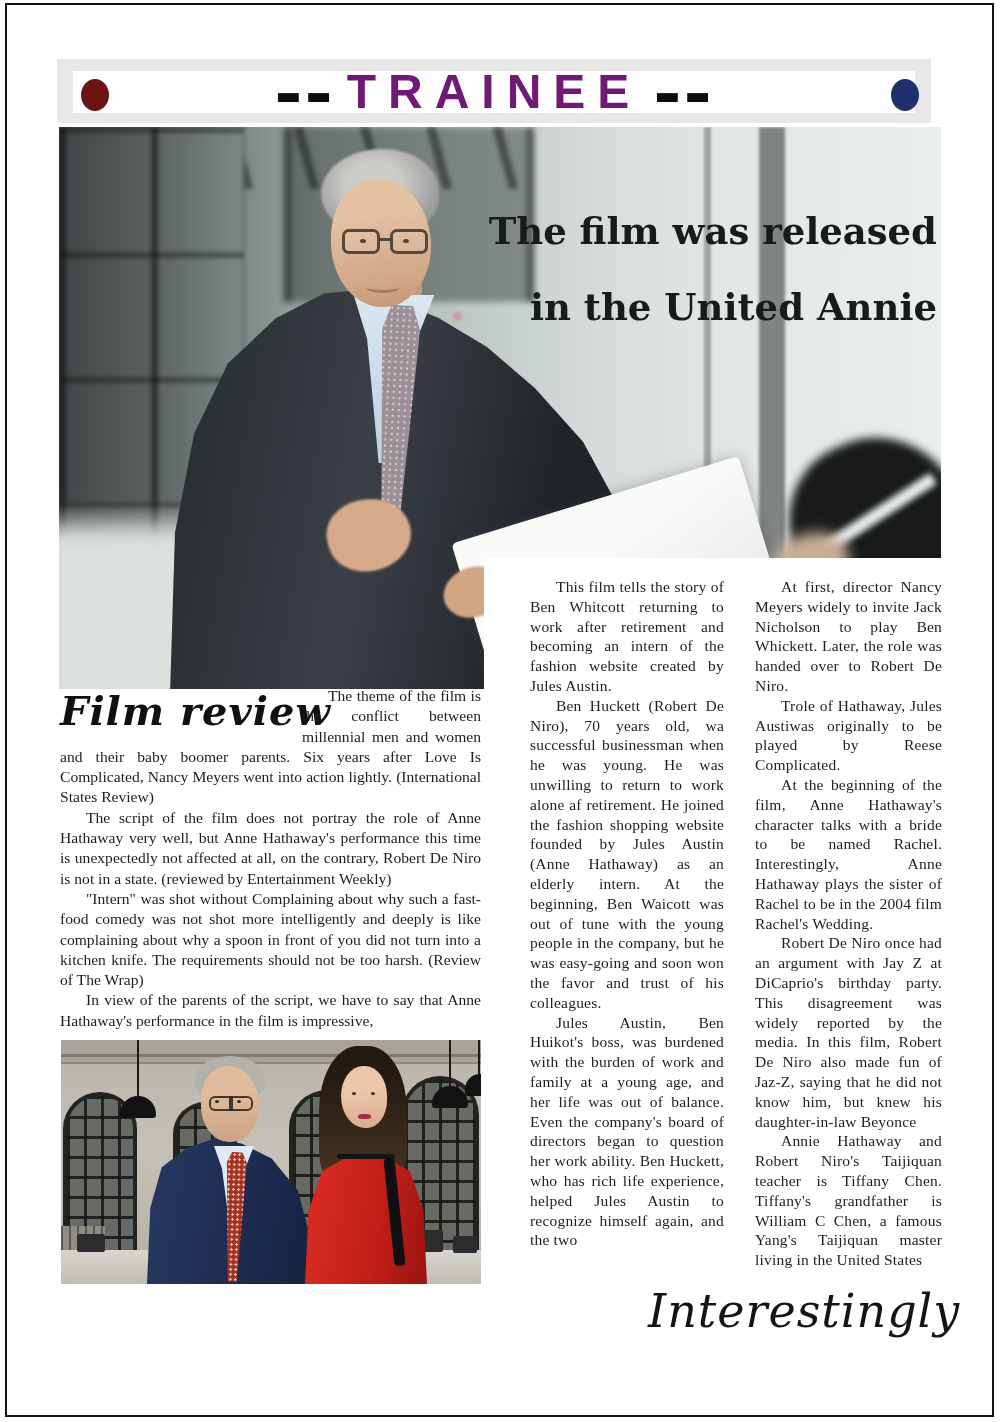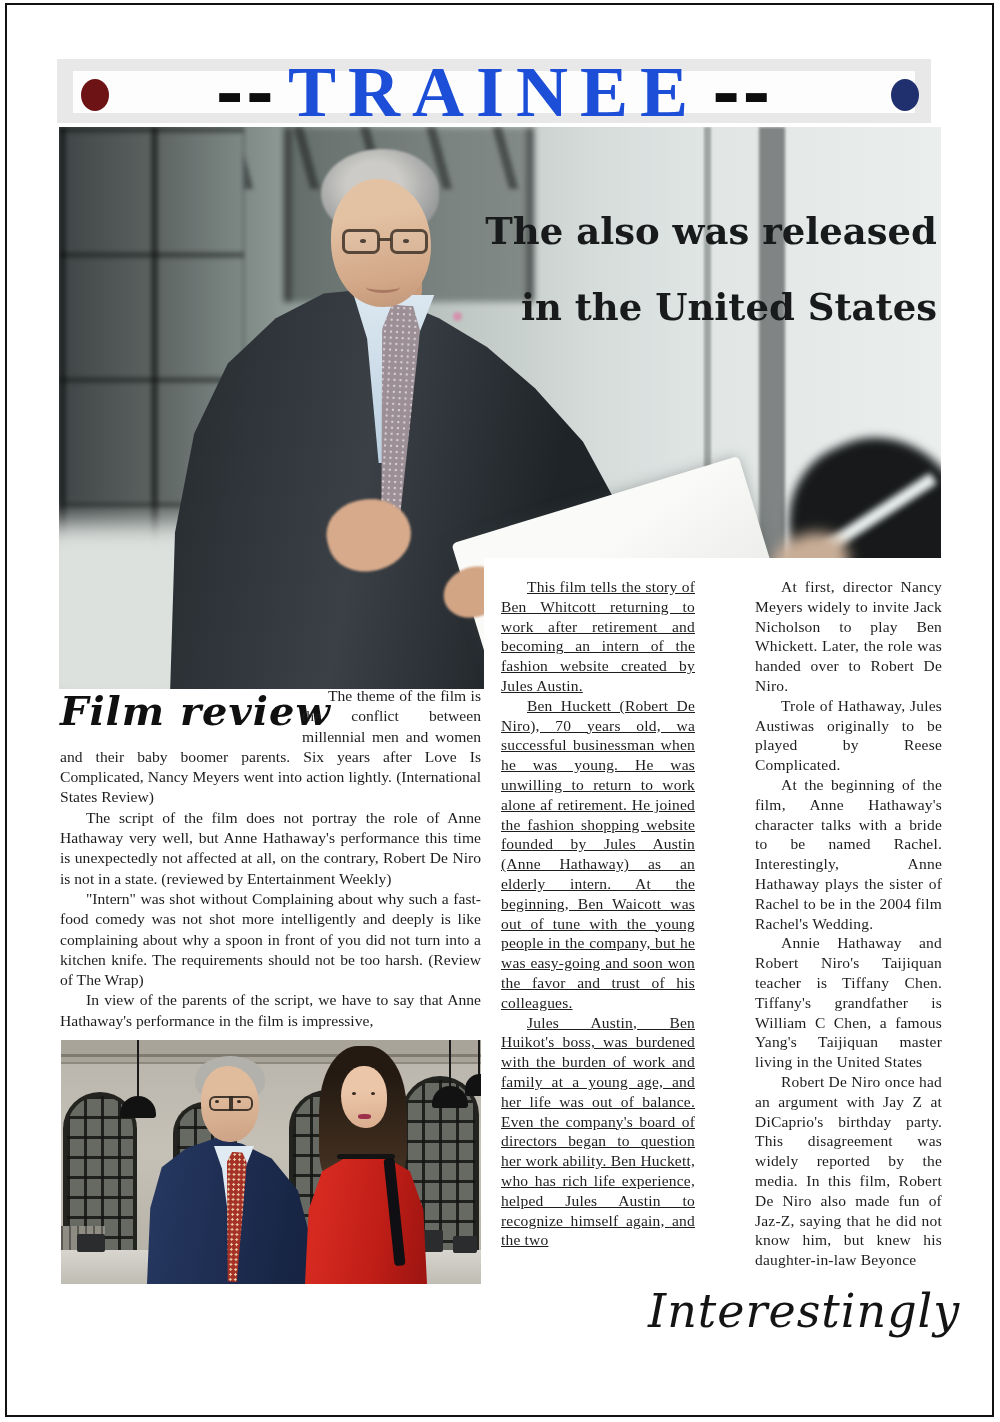--- a/index.html
+++ b/index.html
@@ -5,22 +5,22 @@
   * { margin:0; padding:0; box-sizing:border-box; }
   html,body { width:1000px; background:#ffffff; }
   body { font-family:"Liberation Serif", serif; color:#1d1d1d; }
   .page { position:relative; width:1000px; height:1422px; background:#fff; overflow:hidden; }
   .frame { position:absolute; left:5px; top:3px; right:6px; bottom:5px; border:2px solid #121212; }
 
   
   .masthead { position:absolute; left:57px; top:59px; width:874px; height:64px; background:#e8e8e8; }
   .masthead-bar { position:absolute; left:16px; right:16px; top:12px; height:42px; background:#fdfdfd;
                   display:flex; align-items:center; justify-content:center; gap:12px; }
-  .title-text { font-family:Liberation Serif, serif; font-weight:bold; font-size:72px; line-height:42px;
-                letter-spacing:12px; color:#1d4ed8; white-space:nowrap; }
+  .title-text { font-family:Liberation Sans, sans-serif; font-weight:bold; font-size:48px; line-height:42px;
+                letter-spacing:12px; color:#701a75; white-space:nowrap; }
   .title-dash { font-family:"DejaVu Serif", serif; font-weight:bold; font-size:68px; line-height:42px;
                 letter-spacing:2px; color:#0d0d0d; }
   .dot { position:absolute; width:28px; height:32px; border-radius:50%; }
   .dot-left  { left:24px; top:20px; background:#6e1315; }
   .dot-right { right:12px; top:20px; background:#20306e; }
 
   
   .hero { position:absolute; left:59px; top:127px; width:882px; height:562px; overflow:hidden; background:#cfd6d3; }
   .h-base { position:absolute; inset:0;
     background:linear-gradient(90deg,#3f4546 0%,#59605e 10%,#7b8683 20%,#9fa9a6 30%,#bec7c4 45%,#d4dbd9 60%,#e2e7e6 75%,#eaeeed 100%); }
@@ -78,21 +78,21 @@
   .h-cutout { position:absolute; left:425px; top:431px; width:457px; height:131px; background:#ffffff; }
   .h-overlay { position:absolute; left:420px; top:66px; width:460px; padding-right:2px; text-align:right;
     font-family:"DejaVu Serif", serif; font-weight:bold; font-size:37px; line-height:76px; color:#181a1b; }
 
   
   .col { position:absolute; text-align:justify; }
   .col p { text-indent:26px; }
   .col-left { left:60px; top:686px; width:421px; font-size:15.6px; line-height:20.3px; }
   .script-heading { float:left; width:242px; height:46px; font-family:"DejaVu Serif", serif; font-style:italic;
     font-weight:bold; font-size:40px; line-height:50px; letter-spacing:1px; color:#101010; white-space:nowrap; }
-  .col-mid { left:501px; top:577px; width:194px; font-size:15.5px; line-height:19.8px; letter-spacing:.2px;text-decoration:underline; }
+  .col-mid { left:530px; top:577px; width:194px; font-size:15.5px; line-height:19.8px; letter-spacing:.2px; }
   .col-right { left:755px; top:577px; width:187px; font-size:15.5px; line-height:19.8px; letter-spacing:.2px; }
   .mid-tail { width:156px; text-align:justify; }
   .caption { position:absolute; left:60px; top:1292px; width:421px; font-size:15.6px; line-height:20.3px; text-align:justify; }
   .intro-heading { position:absolute; left:648px; top:1284px; width:300px; font-family:"DejaVu Serif", serif;
     font-style:italic; font-size:46px; letter-spacing:1px; color:#141414; white-space:nowrap; }
 
   
   .photo2 { position:absolute; left:61px; top:1040px; width:420px; height:244px; overflow:hidden;
     background:linear-gradient(180deg,#b8b4ab 0%,#c6c1b7 45%,#b4afa5 100%); }
   .p2-ceiling { position:absolute; left:0; top:0; width:100%; height:24px; background:#a9a49a; border-bottom:2px solid #8e897f; }
@@ -192,22 +192,22 @@
       <div class="h-lens h-lensL"></div>
       <div class="h-lens h-lensR"></div>
       <div class="h-bridge"></div>
     </div>
     <div class="h-smile"></div>
     <div class="h-folder"></div>
     <div class="h-handR"></div>
     <div class="h-handL"></div>
     <div class="h-cutout"></div>
     <div class="h-overlay">
-      <div>The also was released</div>
-      <div>in the United States</div>
+      <div>The film was released</div>
+      <div>in the United Annie</div>
     </div>
   </div>
 
   <div class="col col-left">
     <span class="script-heading">Film review</span>
     <p>The theme of the film is the conflict between millennial men and women and their baby boomer parents. Six years after Love Is Complicated, Nancy Meyers went into action lightly. (International States Review)</p>
     <p>The script of the film does not portray the role of Anne Hathaway very well, but Anne Hathaway's performance this time is unexpectedly not affected at all, on the contrary, Robert De Niro is not in a state. (reviewed by Entertainment Weekly)</p>
     <p>"Intern" was shot without Complaining about why such a fast-food comedy was not shot more intelligently and deeply is like complaining about why a spoon in front of you did not turn into a kitchen knife. The requirements should not be too harsh. (Review of The Wrap)</p>
     <p>In view of the parents of the script, we have to say that Anne Hathaway's performance in the film is impressive,</p>
   </div>
@@ -215,22 +215,22 @@
   <div class="col col-mid">
     <p>This film tells the story of Ben Whitcott returning to work after retirement and becoming an intern of the fashion website created by Jules Austin.</p>
     <p>Ben Huckett (Robert De Niro), 70 years old, wa successful businessman when he was young. He was unwilling to return to work alone af retirement. He joined the fashion shopping website founded by Jules Austin (Anne Hathaway) as an elderly intern. At the beginning, Ben Waicott was out of tune with the young people in the company, but he was easy-going and soon won the favor and trust of his colleagues.</p>
     <p>Jules Austin, Ben Huikot's boss, was burdened with the burden of work and family at a young age, and her life was out of balance. Even the company's board of directors began to question her work ability. Ben Huckett, who has rich life experience, helped Jules Austin to recognize himself again, and the two</p>
   </div>
 
   <div class="col col-right">
     <p>At first, director Nancy Meyers widely to invite Jack Nicholson to play Ben Whickett. Later, the role was handed over to Robert De Niro.</p>
     <p>Trole of Hathaway, Jules Austiwas originally to be played by Reese Complicated.</p>
     <p>At the beginning of the film, Anne Hathaway's character talks with a bride to be named Rachel. Interestingly, Anne Hathaway plays the sister of Rachel to be in the 2004 film Rachel's Wedding.</p>
+    <p>Robert De Niro once had an argument with Jay Z at DiCaprio's birthday party. This disagreement was widely reported by the media. In this film, Robert De Niro also made fun of Jaz-Z, saying that he did not know him, but knew his daughter-in-law Beyonce</p>
     <p>Annie Hathaway and Robert Niro's Taijiquan teacher is Tiffany Chen. Tiffany's grandfather is William C Chen, a famous Yang's Taijiquan master living in the United States</p>
-    <p>Robert De Niro once had an argument with Jay Z at DiCaprio's birthday party. This disagreement was widely reported by the media. In this film, Robert De Niro also made fun of Jaz-Z, saying that he did not know him, but knew his daughter-in-law Beyonce</p>
   </div>
 
   <div class="photo2">
     <div class="p2-ceiling"></div>
     <div class="p2-pipe"></div>
     <div class="p2-arch p2-arch1"></div>
     <div class="p2-arch p2-arch2"></div>
     <div class="p2-arch p2-arch3"></div>
     <div class="p2-arch p2-arch4"></div>
     <div class="p2-lampCord p2-cord1"></div>

